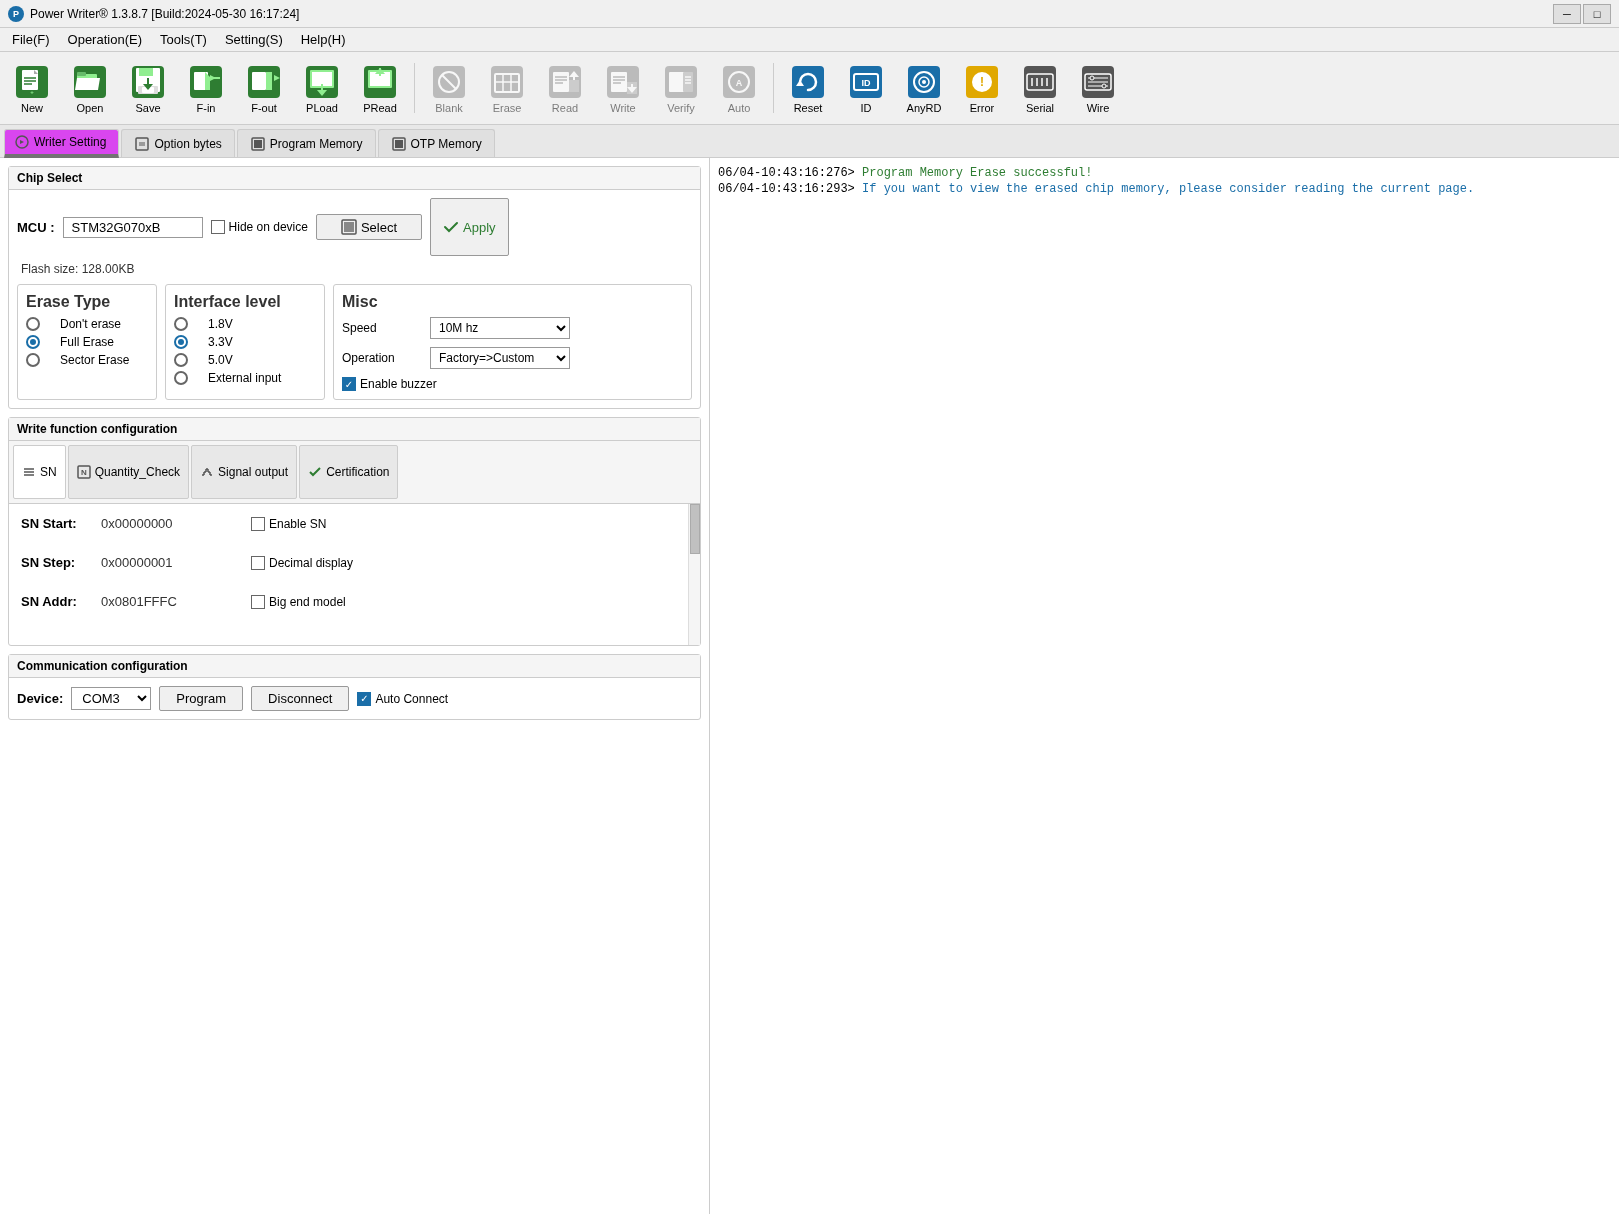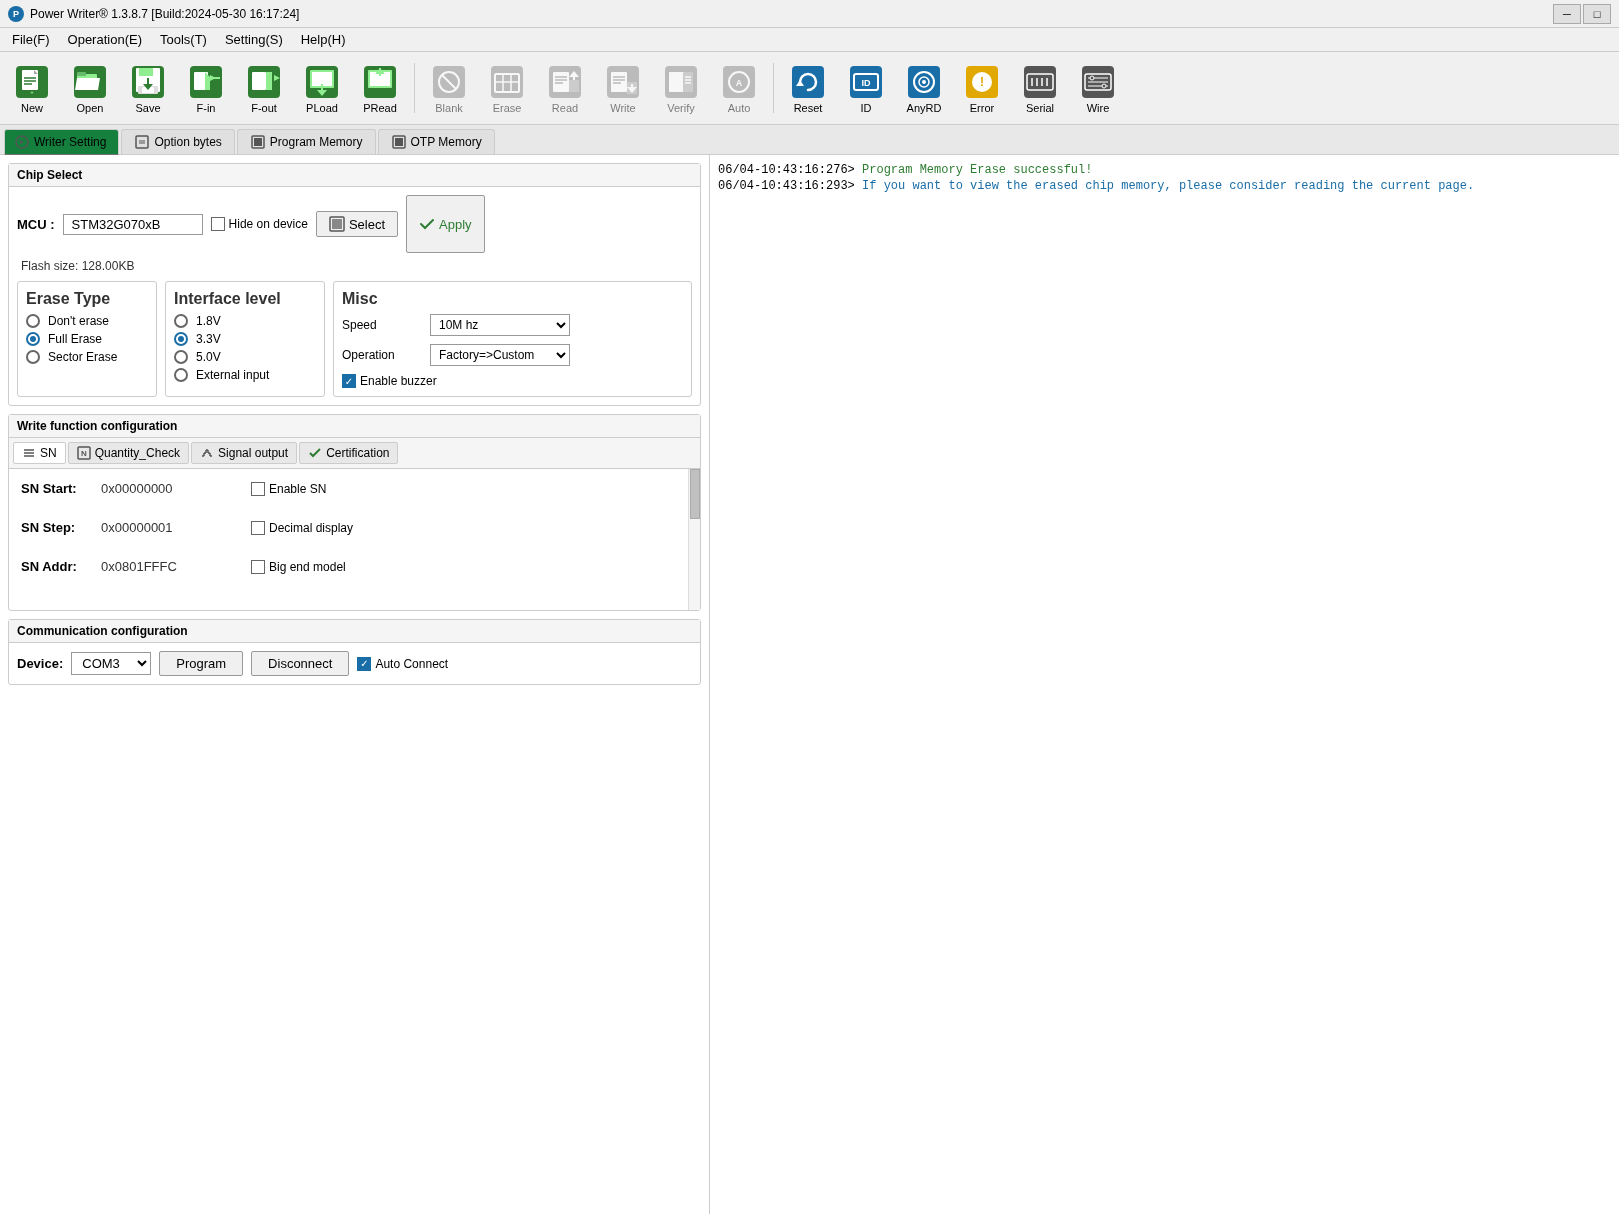--- a/index.html
+++ b/index.html
@@ -29,76 +29,76 @@
     
     
     .main-area { display: flex; height: calc(100vh - 130px); }
     
     
     .left-panel { width: 710px; display: flex; flex-direction: column; border-right: 1px solid #ccc; }
     
     
     .tabs { display: flex; background: #e8e8e8; border-bottom: 1px solid #ccc; padding: 4px 4px 0; gap: 2px; }
     .tab { display: flex; align-items: center; gap: 4px; padding: 4px 12px; border: 1px solid #ccc; border-bottom: none; background: #e0e0e0; cursor: pointer; font-size: 12px; border-radius: 3px 3px 0 0; }
-    .tab.active { background: #15803d; border-bottom: 1px solid #737373; margin-bottom: -1px; z-index: 1; padding-left: 9px; }
+    .tab.active { background: #d946ef; border-bottom: 4px solid #737373; margin-bottom: -1px; z-index: 1; padding-left: 9px; }
     
     
     .content { background: #fff; flex: 1; overflow-y: auto; padding: 8px; }
     
     
     .section { border: 1px solid #ccc; border-radius: 3px; margin-bottom: 8px; }
     .section-title { font-size: 12px; font-weight: bold; padding: 4px 8px; background: #f5f5f5; border-bottom: 1px solid #ccc; }
     .section-body { padding: 8px; }
     
     .mcu-row { display: flex; align-items: center; gap: 8px; margin-bottom: 6px; }
     .mcu-value { border: 1px solid #999; padding: 2px 8px; background: #fff; min-width: 140px; font-size: 13px; }
     .flash-size { font-size: 12px; color: #333; padding-left: 4px; }
     
     .chip-config { display: grid; grid-template-columns: 140px 160px 1fr; gap: 8px; margin-top: 8px; }
     .config-group { border: 1px solid #ccc; border-radius: 3px; padding: 8px; }
     .config-group-title { font-size: 16px; font-weight: bold; margin-bottom: 6px; color: #333; }
     
-    .radio-item { display: flex; align-items: center; gap: 8px; margin-bottom: 4px; font-size: 12px; cursor: pointer; }
+    .radio-item { display: flex; align-items: center; gap: 20px; margin-bottom: 4px; font-size: 12px; cursor: pointer; }
     .radio-circle { width: 14px; height: 14px; border-radius: 50%; border: 2px solid #666; display: flex; align-items: center; justify-content: center; }
     .radio-circle.checked { border-color: #1a6ea8; }
     .radio-circle.checked::after { content: ''; width: 6px; height: 6px; border-radius: 50%; background: #1a6ea8; }
     
     
     .misc-row { display: flex; align-items: center; gap: 8px; margin-bottom: 8px; }
     .misc-label { width: 80px; font-size: 12px; }
     .misc-select { border: 1px solid #999; padding: 2px 4px; font-size: 12px; min-width: 140px; background: #fff; }
     
     .checkbox-row { display: flex; align-items: center; gap: 4px; font-size: 12px; cursor: pointer; text-align: center; }
     .checkbox-box { width: 14px; height: 14px; border: 1px solid #666; background: #fff; display: flex; align-items: center; justify-content: center; }
     .checkbox-box.checked { background: #1a6ea8; border-color: #1a6ea8; }
     .checkbox-box.checked::after { content: '✓'; color: white; font-size: 10px; }
     
     
     .write-tabs { display: flex; align-items: center; gap: 2px; padding: 4px; border-bottom: 1px solid #ccc; background: #f5f5f5; }
-    .write-tab { display: flex; align-items: center; gap: 4px; padding: 3px 8px; border: 1px solid #ccc; background: #e8e8e8; cursor: pointer; font-size: 12px; border-radius: 2px; }
+    .write-tab { display: flex; align-items: center; gap: 4px; padding: 19px 8px; border: 1px solid #ccc; background: #e8e8e8; cursor: pointer; font-size: 12px; border-radius: 2px; }
     .write-tab.active { background: #fff; }
     
     .sn-body { padding: 12px; }
     .sn-row { display: flex; align-items: center; margin-bottom: 24px; }
     .sn-field-label { width: 80px; font-size: 13px; font-weight: bold; }
     .sn-field-value { font-size: 13px; color: #333; width: 150px; }
     .sn-checkbox { display: flex; align-items: flex-start; gap: 4px; font-size: 12px; }
     
     
     .comm-body { display: flex; align-items: center; gap: 8px; padding: 8px; }
     .device-label { font-size: 13px; font-weight: bold; }
     .device-select { border: 1px solid #999; padding: 2px 6px; background: #fff; font-size: 13px; min-width: 80px; }
     .comm-btn { padding: 4px 16px; border: 1px solid #999; background: #f0f0f0; cursor: pointer; font-size: 13px; border-radius: 2px; }
     
     
     .right-panel { flex: 1; background: #fff; padding: 8px; overflow-y: auto; font-family: 'Courier New', monospace; font-size: 12px; }
     .log-line { margin-bottom: 2px; }
     
     
-    .select-btn { display: flex; align-items: center; gap: 4px; padding: 4px 12px; border: 1px solid #999; background: #f0f0f0; cursor: pointer; font-size: 13px; border-radius: 2px; }
+    .select-btn { display: flex; align-items: center; gap: 4px; padding: 4px 24px; border: 1px solid #999; background: #f0f0f0; cursor: pointer; font-size: 13px; border-radius: 2px; }
     .apply-btn { display: flex; align-items: center; gap: 4px; padding: 20px 12px; border: 1px solid #999; background: #f0f0f0; cursor: pointer; font-size: 13px; border-radius: 2px; color: #2e7d32; }
     
     .hide-checkbox { display: flex; align-items: center; gap: 4px; font-size: 12px; }
   </style>
 </head>
 <body>
 
 <div class="title-bar">
   <div class="title-bar-left">
     <div class="title-bar-logo">P</div>

